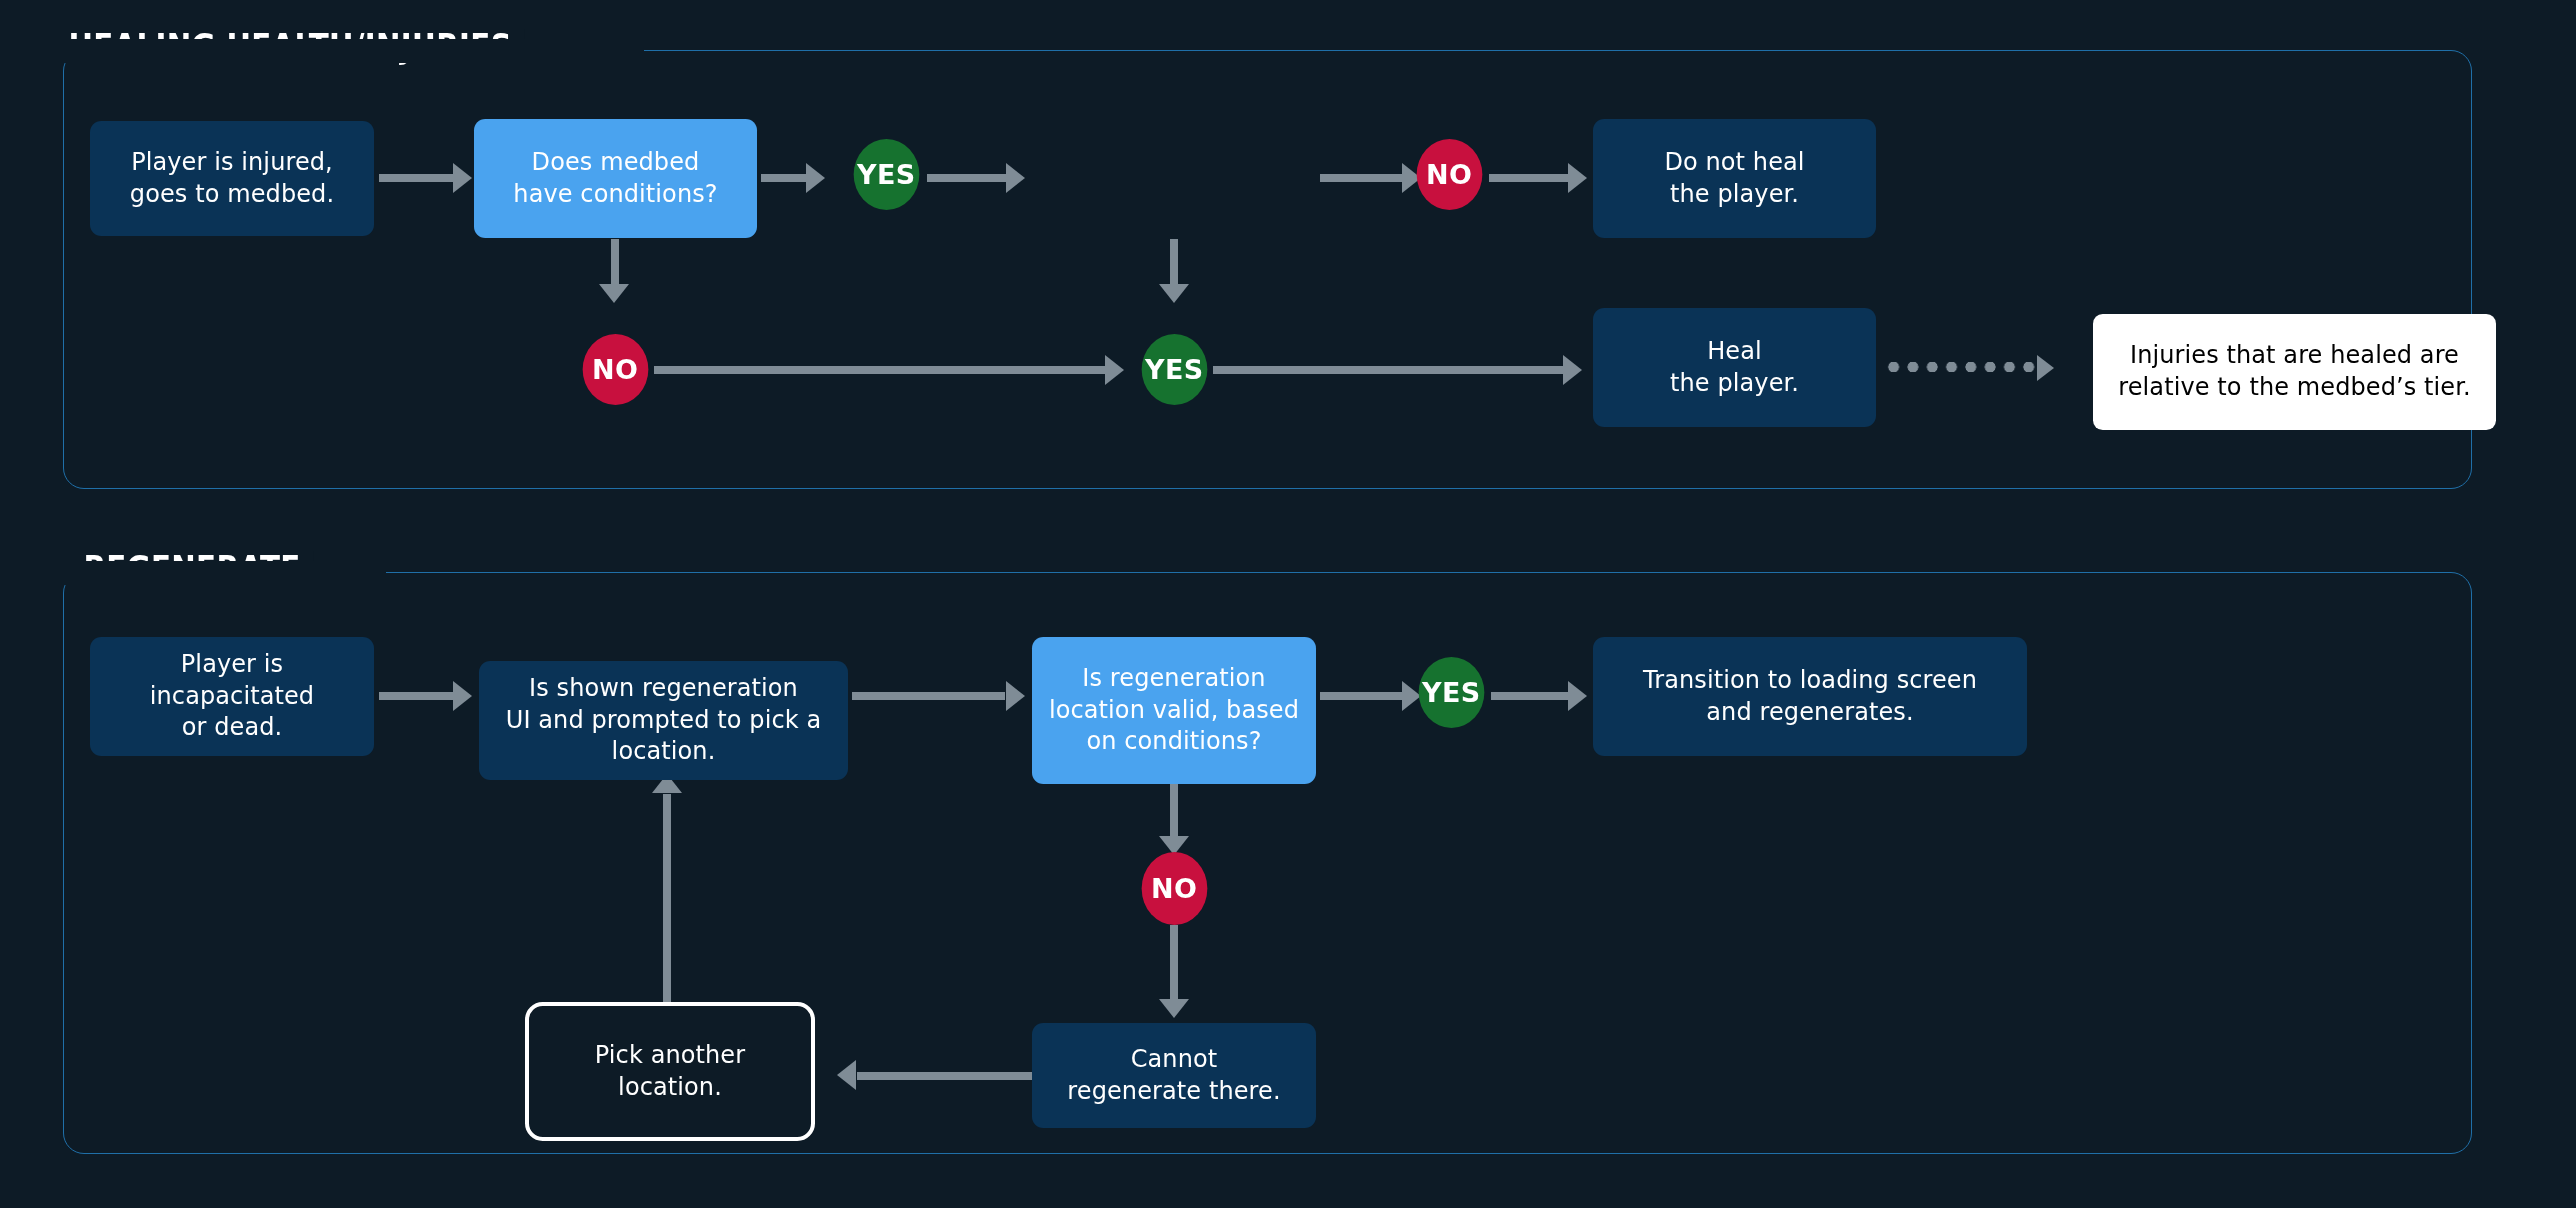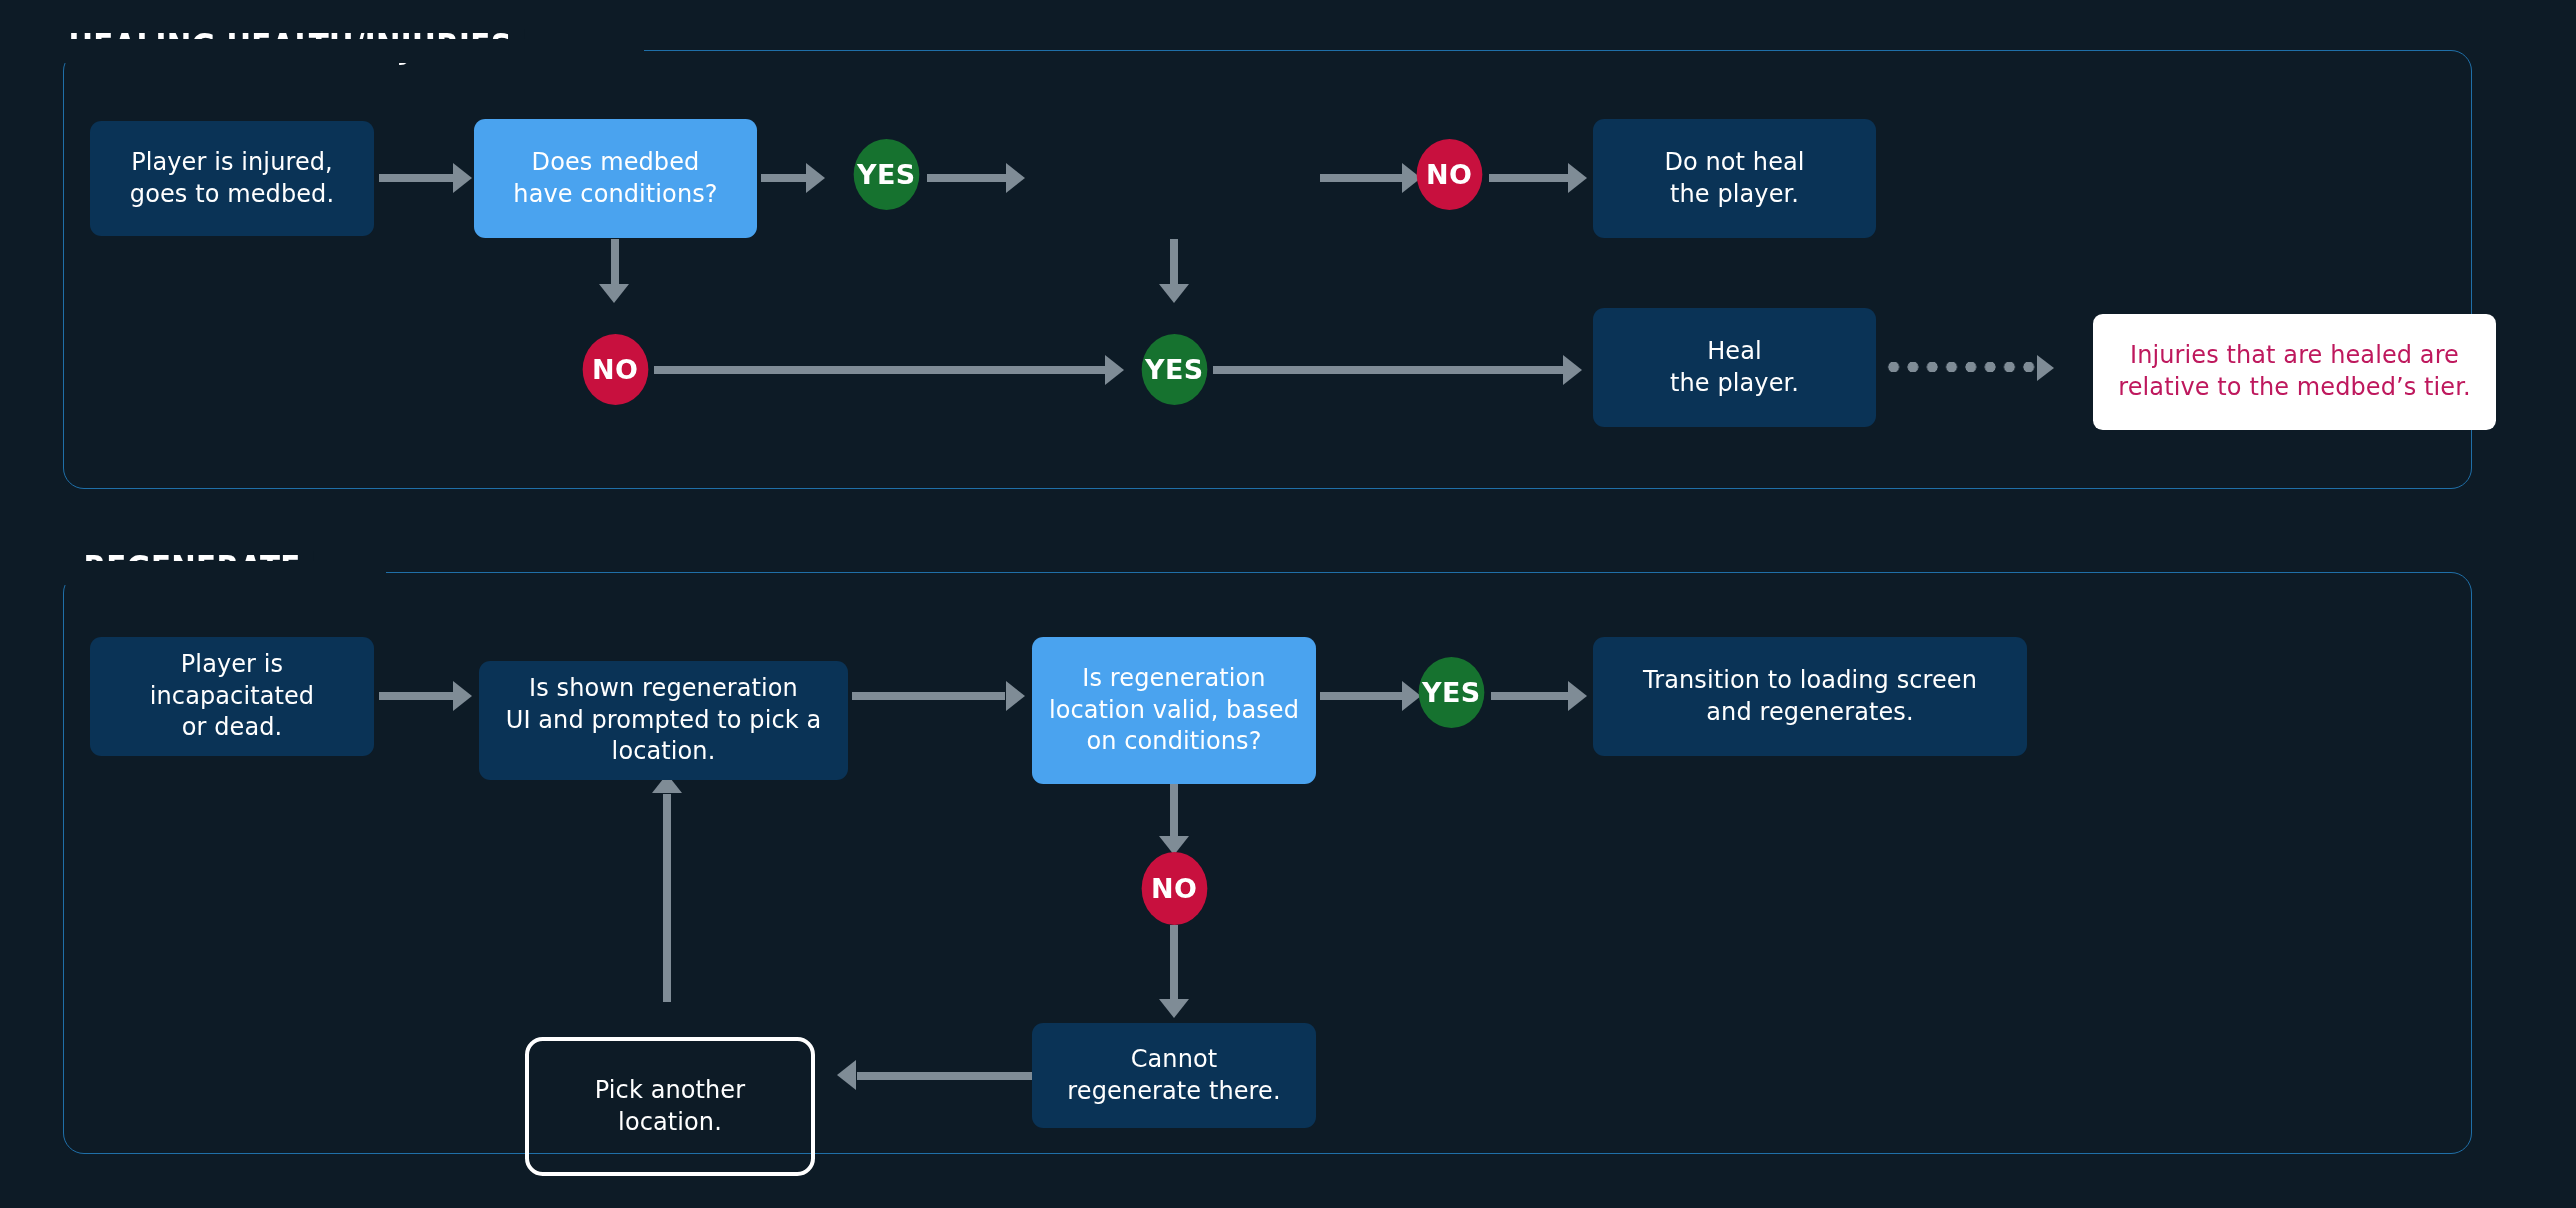--- a/index.html
+++ b/index.html
@@ -61,21 +61,21 @@
     justify-content: center;
     text-align: center;
     line-height: 1.32;
     font-size: 24px;
     padding: 4.8px 11.3px;
     letter-spacing: 0.1px;
     z-index: 2;
   }
   .node.navy  { background: #0a3356; color: #ffffff; }
   .node.blue  { background: #4aa3ef; color: #ffffff; }
-  .node.white { background: #ffffff; color: #be185d; border-radius: 9.7px; }
+  .node.white { background: #ffffff; color: #000000; border-radius: 9.7px; }
   .node.outline {
     background: transparent;
     border: 4.8px solid #ffffff;
     color: #ffffff;
     border-radius: 17.7px;
   }
 
   
   .badge {
     position: absolute;
@@ -259,20 +259,20 @@
 
   <div class="vline" style="left:1170px; top:925px; height:81px;"></div>
   <div class="arrow-d" style="left:1159px; top:999px;"></div>
 
   <div class="node navy" style="left:1032px; top:1023px; width:284px; height:105px; white-space:pre-line;">Cannot
 regenerate there.</div>
 
   <div class="hline" style="left:857px; top:1072px; width:179px;"></div>
   <div class="arrow-l" style="left:837px; top:1060px;"></div>
 
-  <div class="node outline" style="left:525px; top:1002px; width:290px; height:139px; white-space:pre-line;margin-top:35px;">Pick another
+  <div class="node outline" style="left:525px; top:1002px; width:290px; height:139px; white-space:pre-line;">Pick another
 location.</div>
 
   <div class="vline" style="left:663px; top:794px; height:208px;"></div>
   <div class="arrow-u" style="left:652px; top:774px;"></div>
 
 </div>
 
 
 </body></html>

